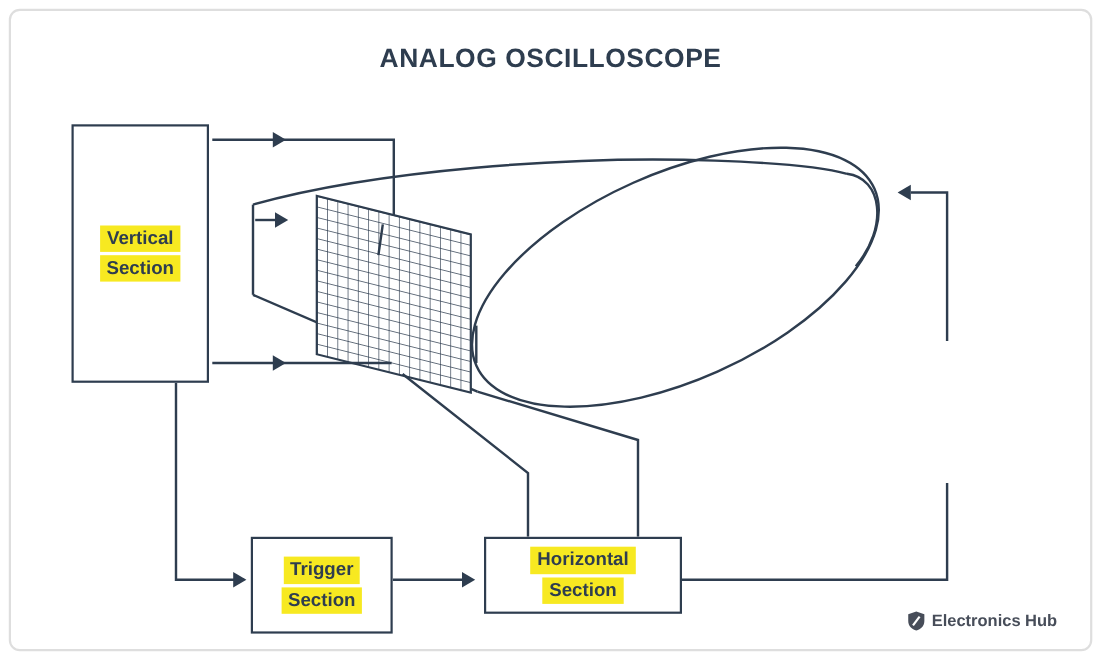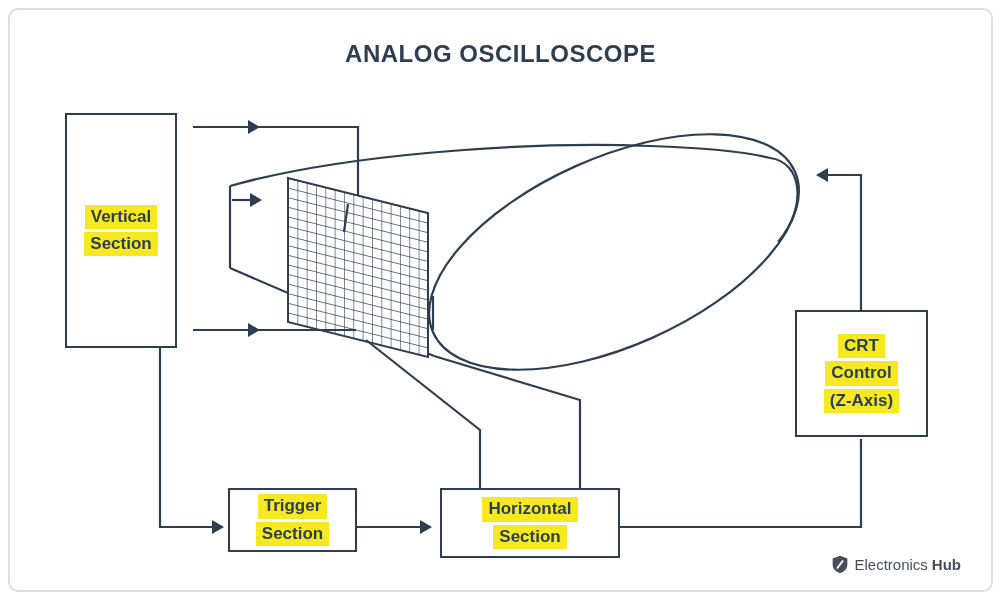--- a/index.html
+++ b/index.html
@@ -60,22 +60,22 @@
     position:absolute;
     box-sizing:border-box;
     border:2px solid var(--line,#2e3d4f);
     background:#fff;
     display:flex;
     flex-direction:column;
     align-items:center;
     justify-content:center;
     gap:3px;
   }
-  .box-vertical{left:65px;top:113px;width:112px;height:235px;}
-  .box-trigger{left:228px;top:488px;width:129px;height:64px;}
+  .box-vertical{left:65px;top:113px;width:125px;height:235px;}
+  .box-trigger{left:228px;top:488px;width:129px;height:88px;}
   .box-horizontal{left:440px;top:488px;width:180px;height:70px;}
   .box-crt{left:795px;top:310px;width:133px;height:127px;}
   .hl{
     display:inline-block;
     background:var(--highlight,#f7e921);
     color:var(--line,#2e3d4f);
     font-size:17px;
     font-weight:bold;
     line-height:1.3;
     padding:1px 6px;
@@ -83,21 +83,21 @@
   }
   .logo{
     position:absolute;
     right:40px;top:555px;
     display:flex;
     align-items:center;
     gap:6px;
     color:var(--logo,#474d59);
     font-size:15px;
   }
-  .logo .logo-name{font-weight:normal;margin-top:32px;}
+  .logo .logo-name{font-weight:bold;margin-top:32px;}
   .logo .logo-bold{font-weight:bold;margin-left:4px;}
 </style>
 </head>
 <body>
 
 <div class="canvas">
 
   <div class="frame"></div>
 
   <h1 class="title">ANALOG OSCILLOSCOPE</h1>
@@ -154,25 +154,20 @@
   <div class="box box-trigger">
     <span class="hl">Trigger</span>
     <span class="hl">Section</span>
   </div>
 
   <div class="box box-horizontal">
     <span class="hl">Horizontal</span>
     <span class="hl">Section</span>
   </div>
 
-  <div class="box box-crt">
-    <span class="hl">CRT</span>
-    <span class="hl">Control</span>
-    <span class="hl">(Z-Axis)</span>
-  </div>
 
   <div class="logo">
     <svg width="16" height="19" viewBox="0 0 24 28">
       <path d="M12 1 L23 5 V14 C23 21 18 25 12 27 C6 25 1 21 1 14 V5 Z" fill="var(--logo,#474d59)"></path>
       <path d="M16.5 8 L7.5 20" stroke="#ffffff" stroke-width="3"></path>
     </svg>
     <span>
       <span class="logo-name">Electronics</span><span class="logo-bold">Hub</span>
     </span>
   </div>

